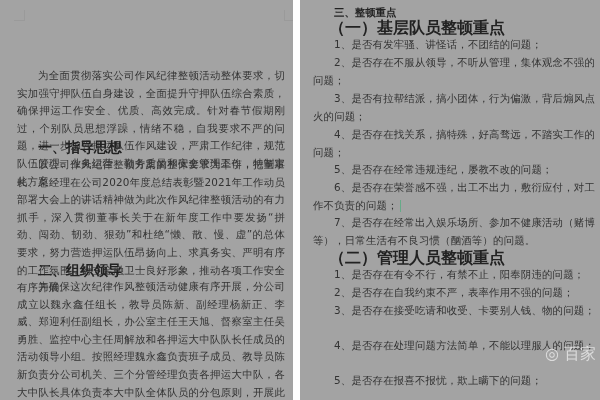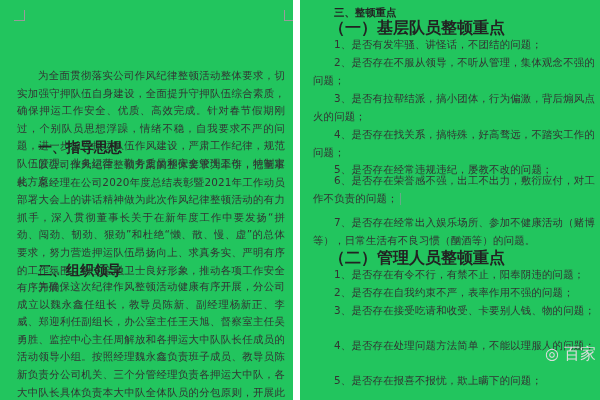--- a/index.html
+++ b/index.html
@@ -1,21 +1,21 @@
 <!DOCTYPE html>
 <html><head>
 <meta charset="utf-8">
 <style>
   html, body { margin:0; padding:0; }
   body {
     width:600px; height:400px; overflow:hidden; background:#ffffff;
     font-family: "DejaVu Sans", "Liberation Sans", sans-serif;
     color:#2a2a2a; position:relative;
   }
-  .page { position:absolute; top:0; height:400px; overflow:hidden; background:#22c55e; }
+  .page { position:absolute; top:0; height:400px; overflow:hidden; background:#a3a3a3; }
   .page-left { left:0; width:293px; }
   .page-right { left:300px; width:300px; }
   .corner { position:absolute; width:10px; height:10px; border-color:#9a9a9a; border-style:solid; }
   .corner-tl { left:14px; top:10px; border-width:0 1px 1px 0; }
   .corner-tr { left:284px; top:10px; border-width:0 0 1px 1px; }
   .title {
     position:absolute; left:10px; width:280px; top:26px;
     text-align:center; font-size:15.5px; line-height:20px; font-weight:bold; color:#1d1d1d;
     letter-spacing:0.3px;
   }
@@ -55,21 +55,21 @@
 
 <div class="page page-right">
   <div class="r-head" style="top:4px;">三、整顿重点</div>
   <div class="r-sub" style="top:20px;">（一）基层队员整顿重点</div>
 
   <p class="r-item" style="top:36px;">1、是否有发牢骚、讲怪话，不团结的问题；</p>
   <p class="r-item" style="top:54px;">2、是否存在不服从领导，不听从管理，集体观念不强的问题；</p>
   <p class="r-item" style="top:90px;">3、是否有拉帮结派，搞小团体，行为偏激，背后煽风点火的问题；</p>
   <p class="r-item" style="top:126px;">4、是否存在找关系，搞特殊，好高骛远，不踏实工作的问题；</p>
   <p class="r-item" style="top:161px;">5、是否存在经常违规违纪，屡教不改的问题；</p>
-  <p class="r-item" style="top:172px;"><span>6、是否存在荣誉感不强，出工不出力，敷衍应付，对工作不负责的问题；</span><span class="cursor"></span></p>
+  <p class="r-item" style="top:179px;"><span>6、是否存在荣誉感不强，出工不出力，敷衍应付，对工作不负责的问题；</span><span class="cursor"></span></p>
   <p class="r-item" style="top:214px;">7、是否存在经常出入娱乐场所、参加不健康活动（赌博等），日常生活有不良习惯（酗酒等）的问题。</p>
 
   <div class="r-sub" style="top:250px;">（二）管理人员整顿重点</div>
   <p class="r-item" style="top:266px;">1、是否存在有令不行，有禁不止，阳奉阴违的问题；</p>
   <p class="r-item" style="top:284px;">2、是否存在自我约束不严，表率作用不强的问题；</p>
   <p class="r-item" style="top:302px;">3、是否存在接受吃请和收受、卡要别人钱、物的问题；</p>
   <p class="r-item" style="top:337px;">4、是否存在处理问题方法简单，不能以理服人的问题；</p>
   <p class="r-item" style="top:372px;">5、是否存在报喜不报忧，欺上瞒下的问题；</p>
 </div>
 

